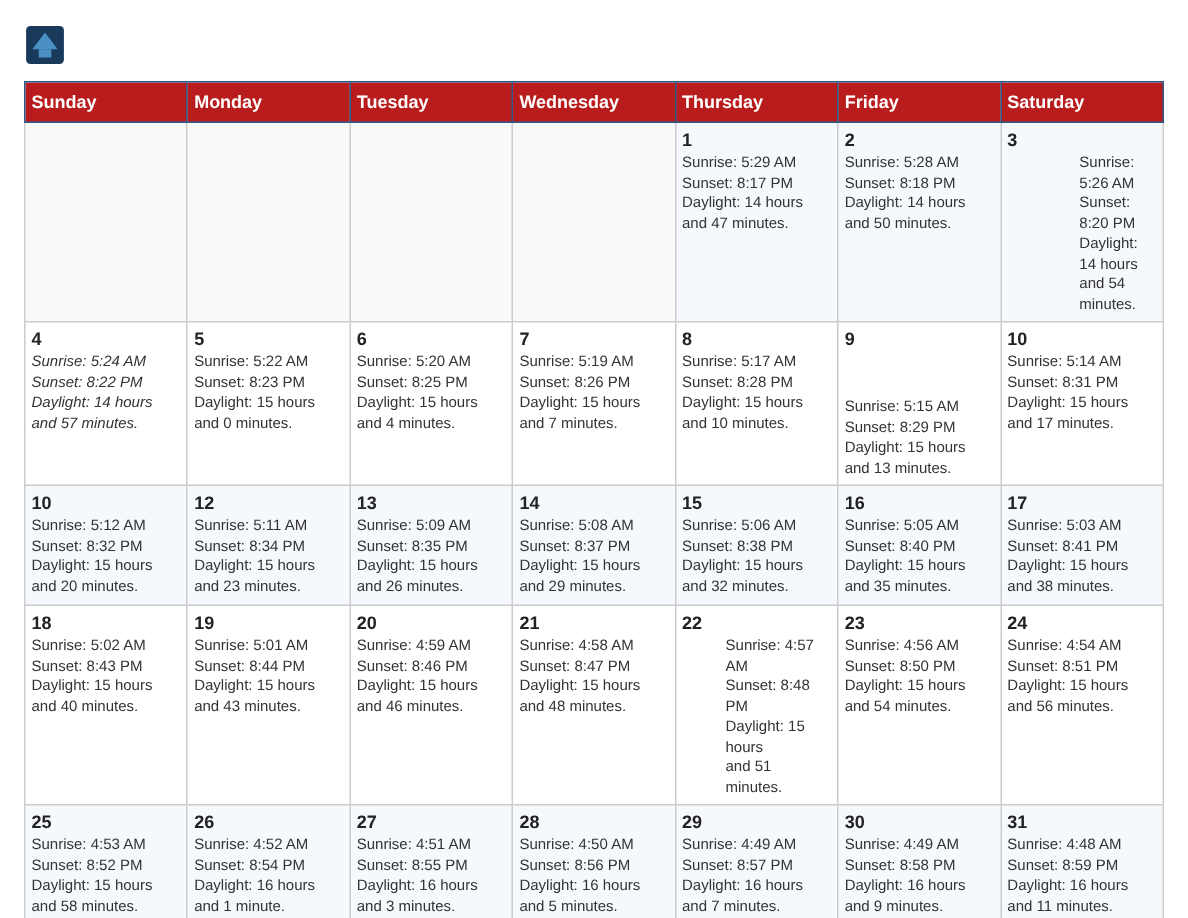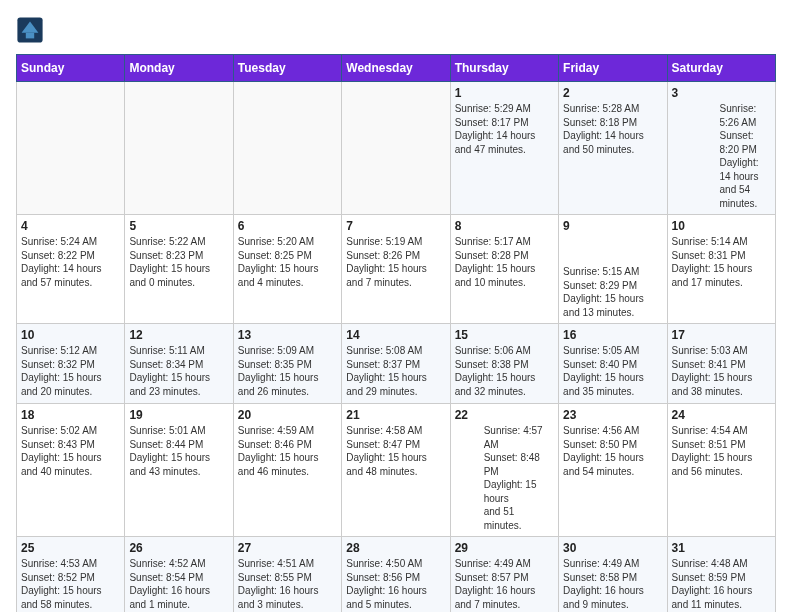--- a/index.html
+++ b/index.html
@@ -45,21 +45,21 @@
     .location {
       font-size: 14px;
       color: #555;
     }
     table {
       width: 100%;
       border-collapse: collapse;
       font-size: 11px;
     }
     thead tr th {
-      background: #6d28d9;
+      background: #b91c1c;
       color: #fff;
       padding: 6px 4px;
       text-align: left;
       font-size: 12px;
       font-weight: bold;
       border: 1px solid #2d5a8a;
     }
     tbody tr td {
       border: 1px solid #ccc;
       vertical-align: top;
@@ -147,21 +147,21 @@
           <div class="day-num">3</div>
           <div class="day-info" style="white-space: pre-line; margin-left: 48px;">Sunrise: 5:26 AM
 Sunset: 8:20 PM
 Daylight: 14 hours
 and 54 minutes.</div>
         </td>
       </tr>
       <tr>
         <td>
           <div class="day-num">4</div>
-          <div class="day-info" style="white-space: pre-line;">Sunrise: 5:24 AM
+          <div class="day-info" style="white-space: pre-line; font-style: italic;">Sunrise: 5:24 AM
 Sunset: 8:22 PM
 Daylight: 14 hours
 and 57 minutes.</div>
         </td>
         <td>
           <div class="day-num">5</div>
           <div class="day-info" style="white-space: pre-line;">Sunrise: 5:22 AM
 Sunset: 8:23 PM
 Daylight: 15 hours
 and 0 minutes.</div>

